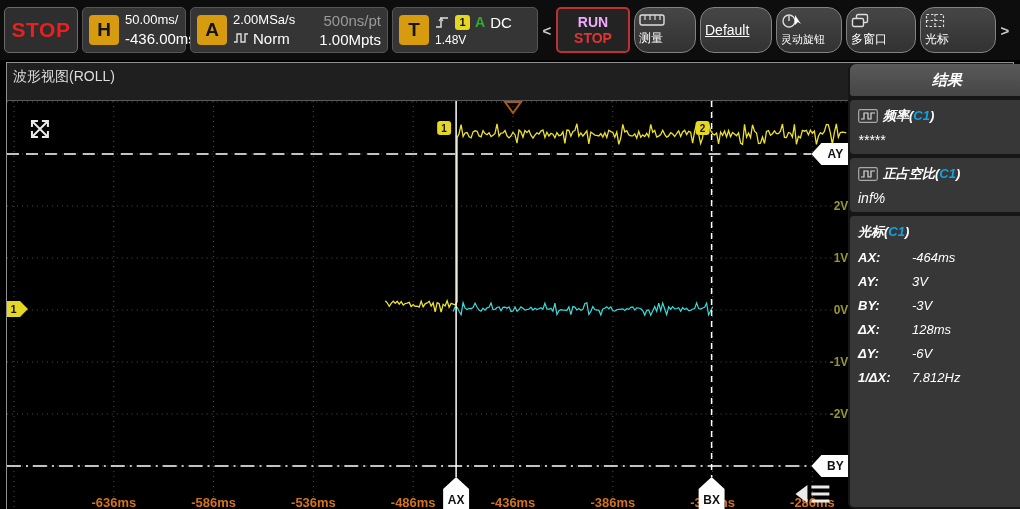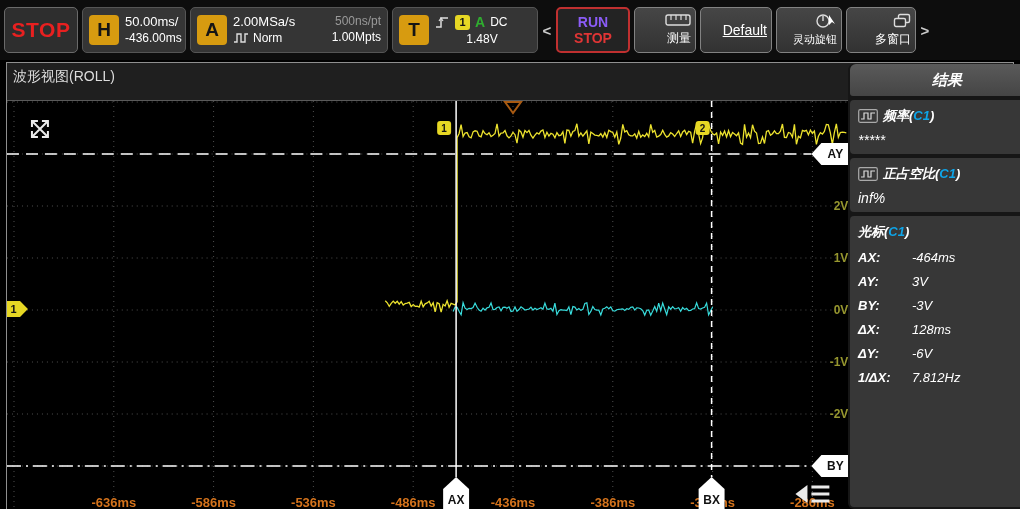--- a/index.html
+++ b/index.html
@@ -10,40 +10,40 @@
            display:flex;align-items:center;gap:4px;padding:0 4px;box-sizing:border-box;}
   .stop-btn{width:74px;height:46px;background:#2e2e2e;border:1px solid #6a6a6a;border-radius:5px;
             color:#e82020;font-size:21px;font-weight:bold;font-family:inherit;letter-spacing:.5px;cursor:pointer;}
   .blk{height:46px;background:#353535;border:1px solid #555;border-radius:5px;display:flex;
        align-items:center;padding:0 6px;box-sizing:border-box;gap:6px;color:#fff;}
   .blk-icon{width:30px;height:30px;min-width:30px;background:#d79b10;border-radius:4px;color:#151515;
             font-weight:bold;font-size:19px;display:flex;align-items:center;justify-content:center;}
   .h-blk{width:104px;}
   .col{display:flex;flex-direction:column;line-height:1.3;}
   .l1{font-size:13px;white-space:nowrap;}
-  .l2{font-size:12px;white-space:nowrap;}
+  .l2{font-size:15px;white-space:nowrap;}
   .a-blk{width:198px;}
   .a-right{margin-left:auto;text-align:right;}
   .gray{color:#9a9a9a;}
   .rowg{display:flex;align-items:center;gap:4px;}
   .t-blk{width:146px;}
   .t-mid{display:flex;flex-direction:column;flex:1;gap:2px;}
   .t-row1{display:flex;align-items:center;gap:5px;}
-  .t-row2{text-align:center;font-size:12px;padding-right:2px;}
+  .t-row2{text-align:left;font-size:12px;padding-right:2px;}
   .badge1{width:15px;height:15px;background:#e6d724;border-radius:3px;color:#151515;font-size:11px;
           font-weight:bold;display:flex;align-items:center;justify-content:center;}
   .green-a{color:#2fae2f;font-weight:bold;font-size:14px;}
-  .dc{font-size:12px;}
+  .dc{font-size:15px;}
   .chev{color:#ccc;font-size:15px;width:10px;text-align:center;font-weight:bold;cursor:pointer;}
   .runstop{width:74px;height:46px;background:#232323;border:2px solid #c03030;border-radius:5px;
            display:flex;flex-direction:column;align-items:center;justify-content:center;line-height:1.15;
            font-weight:bold;font-size:14px;font-family:inherit;cursor:pointer;}
-  .run{color:#8b5cf6;}.stp{color:#e03535;}
-  .tool-btn{height:46px;background:linear-gradient(#464646,#323232);border:1px solid #828282;border-radius:5px;
-            color:#fff;display:flex;flex-direction:column;align-items:flex-end;justify-content:center;gap:3px;
+  .run{color:#f0abfc;}.stp{color:#e03535;}
+  .tool-btn{height:46px;background:linear-gradient(#464646,#323232);border:1px solid #828282;border-radius:14px;
+            color:#fff;display:flex;flex-direction:column;align-items:flex-start;justify-content:center;gap:3px;
             font-size:12px;padding:0 4px;box-sizing:border-box;font-family:inherit;cursor:pointer;white-space:nowrap;}
   .w62{width:62px;}.w72{width:72px;}.w66{width:66px;}.w70{width:70px;}.w76{width:76px;}
   .default-btn{font-size:14px;text-decoration:underline;}
   .knob-label{font-size:11px;}
   
   .wave-window{position:absolute;left:6px;top:62px;width:1008px;height:447px;border:1px solid #8f8f8f;
                box-sizing:border-box;background:#000;}
   .wave-title{height:38px;line-height:26px;padding-left:6px;color:#ddd;font-size:14px;background:#1f1f1f;
               border-bottom:1px solid #5a5a5a;box-sizing:border-box;}
   .plot{display:block;background:#000;}
@@ -147,20 +147,28 @@
     </button>
 
     <button class="tool-btn w70">
       <svg width="18" height="15" viewBox="0 0 18 15">
         <rect x="5.5" y="1.5" width="11" height="8" rx="1.5" fill="none" stroke="#ddd" stroke-width="1.4"></rect>
         <rect x="1.5" y="5.5" width="11" height="8" rx="1.5" fill="#333" stroke="#ddd" stroke-width="1.4"></rect>
       </svg>
       <span>多窗口</span>
     </button>
 
+    <button class="tool-btn w76">
+      <svg width="20" height="15" viewBox="0 0 20 15">
+        <rect x="1.5" y="1.5" width="17" height="12" fill="none" stroke="#ddd" stroke-width="1.2" stroke-dasharray="2.5,2"></rect>
+        <line x1="10" y1="1" x2="10" y2="14" stroke="#ddd" stroke-width="1.2" stroke-dasharray="2.5,2"></line>
+        <line x1="1" y1="7.5" x2="19" y2="7.5" stroke="#ddd" stroke-width="1.2" stroke-dasharray="2.5,2"></line>
+      </svg>
+      <span>光标</span>
+    </button>
 
     <div class="chev">&gt;</div>
   </div>
 
   <div class="wave-window">
     <div class="wave-title">波形视图(ROLL)</div>
 
     <svg class="plot" width="1006" height="419" viewBox="0 0 1008 419" preserveAspectRatio="none">
       <g id="grid">
           <line x1="7" y1="0" x2="7" y2="419" stroke="#4f4f4f" stroke-width="1" stroke-dasharray="1,4"></line>

